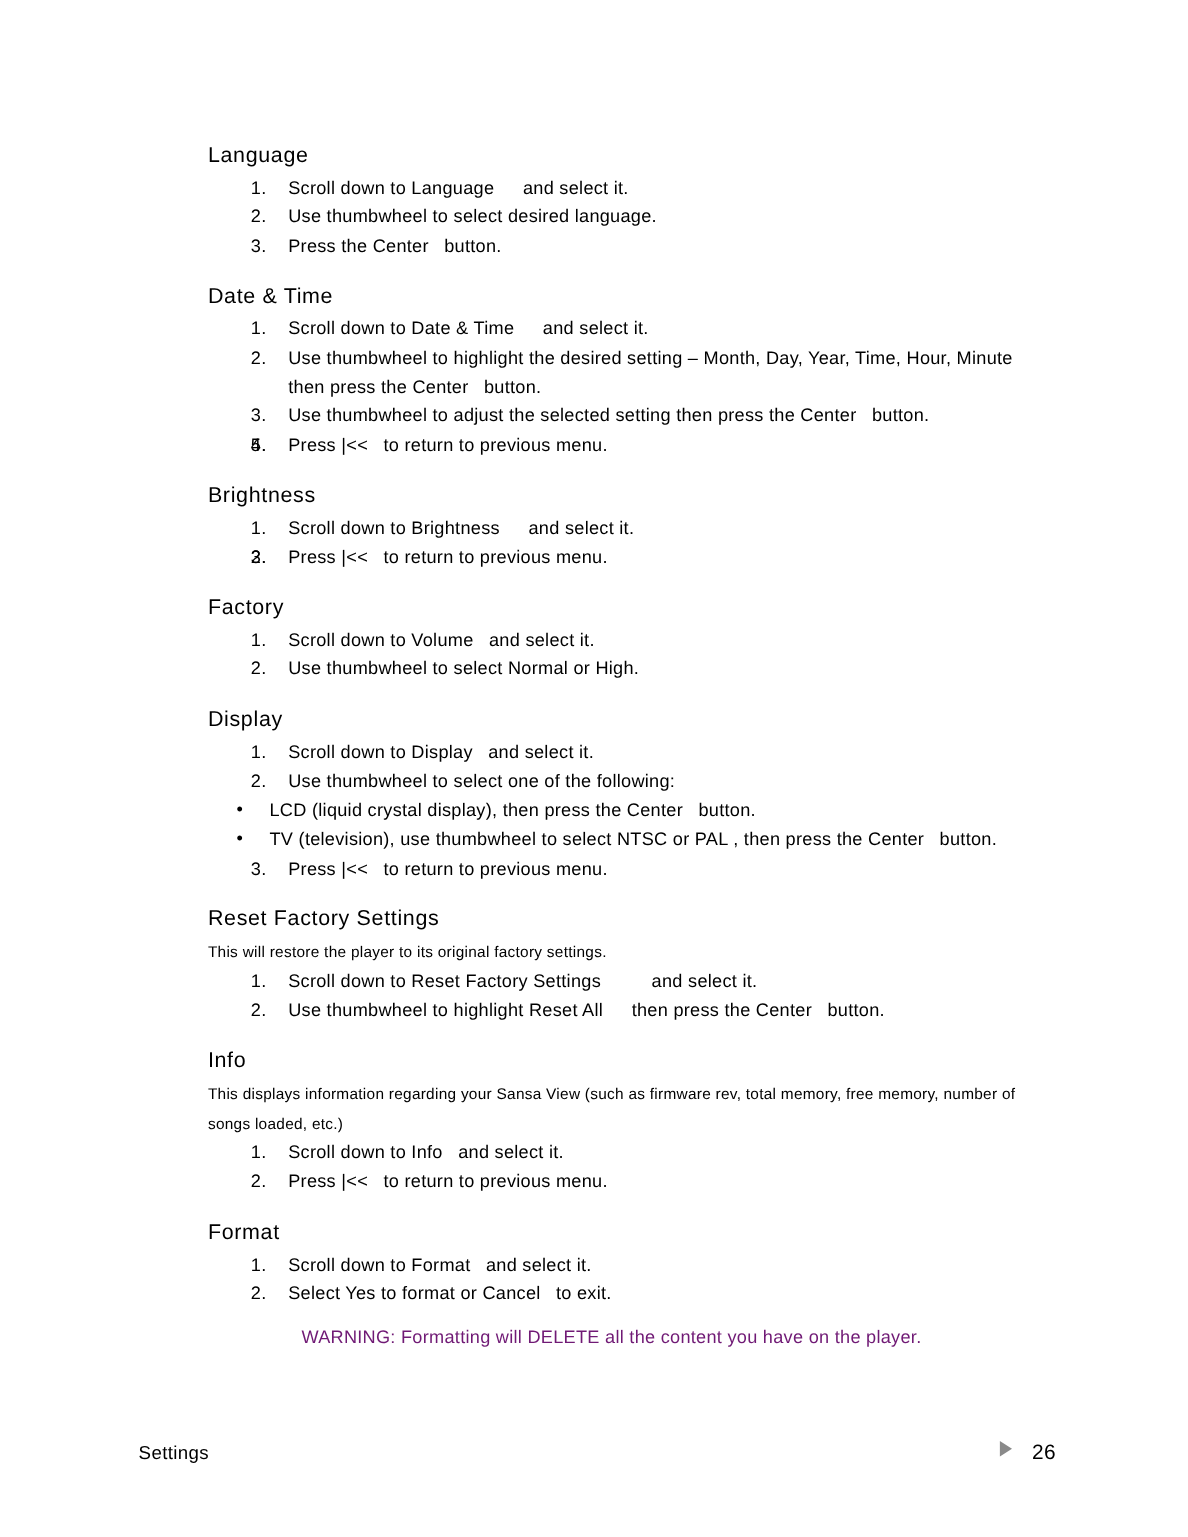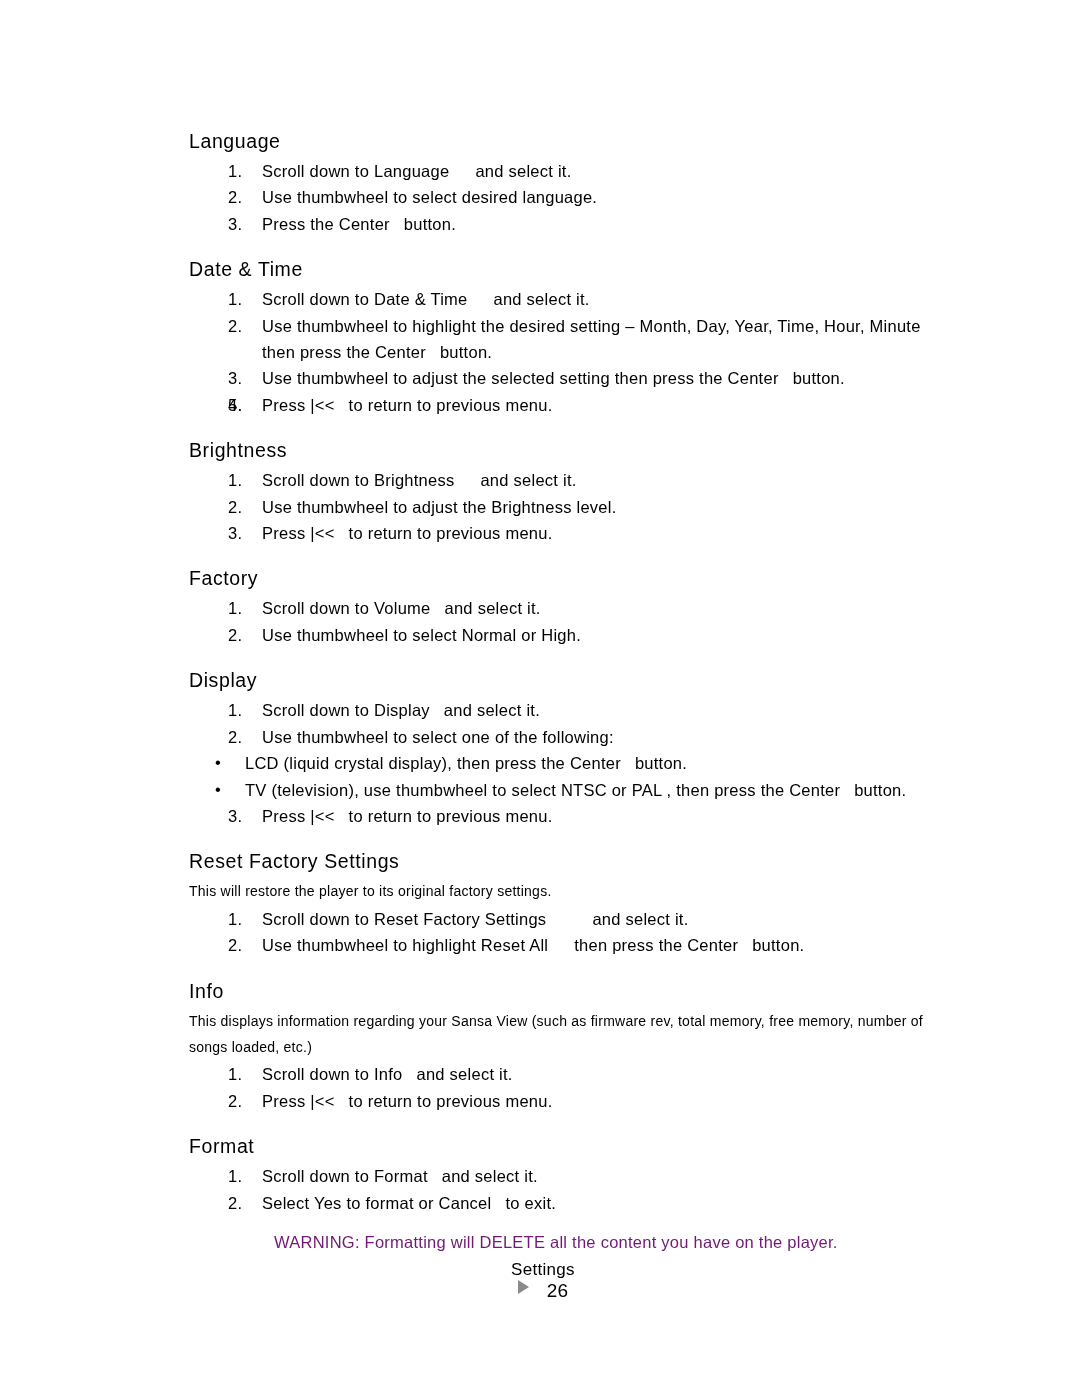--- a/index.html
+++ b/index.html
@@ -95,26 +95,25 @@
     margin: 13px 0 0 0;
     padding-left: 85px;
   }
   .gap { display: inline-block; }
   .gap-sm { width: 14px; }
   .gap-md { width: 26px; }
   .gap-lg { width: 46px; }
   .footer {
     position: absolute;
     left: 126px;
-    top: 1260px;
+    top: 1310px;
     width: 834px;
     display: flex;
     align-items: center;
     justify-content: space-between;
-    flex-direction: column;
   }
   .footer-left {
     font-size: 17px;
     letter-spacing: 0.3px;
     color: #000;
   }
   .footer-right {
     display: flex;
     align-items: flex-start;
     gap: 18px;
@@ -155,21 +154,21 @@
         <li><span class="num">3.</span><span>Use thumbwheel to adjust the selected setting then press the Center</span><span class="gap gap-sm"></span><span>button.</span></li>
         <li><span class="num">4.</span></li>
         <li><span class="num">5.</span><span>Press |&lt;&lt;</span><span class="gap gap-sm"></span><span>to return to previous menu.</span></li>
       </ol>
     </div>
 
     <div class="sec">
       <h2 class="section-heading">Brightness</h2>
       <ol class="steps">
         <li><span class="num">1.</span><span>Scroll down to Brightness</span><span class="gap gap-md"></span><span>and select it.</span></li>
-        <li><span class="num">2.</span><span>Use thumbwheel to adjust the Brightness level.</span></li>
+        <li><span class="num">2.</span></li>
         <li><span class="num">3.</span><span>Press |&lt;&lt;</span><span class="gap gap-sm"></span><span>to return to previous menu.</span></li>
       </ol>
     </div>
 
     <div class="sec">
       <h2 class="section-heading">Factory</h2>
       <ol class="steps">
         <li><span class="num">1.</span><span>Scroll down to Volume</span><span class="gap gap-sm"></span><span>and select it.</span></li>
         <li><span class="num">2.</span><span>Use thumbwheel to select Normal or High.</span></li>
       </ol>

